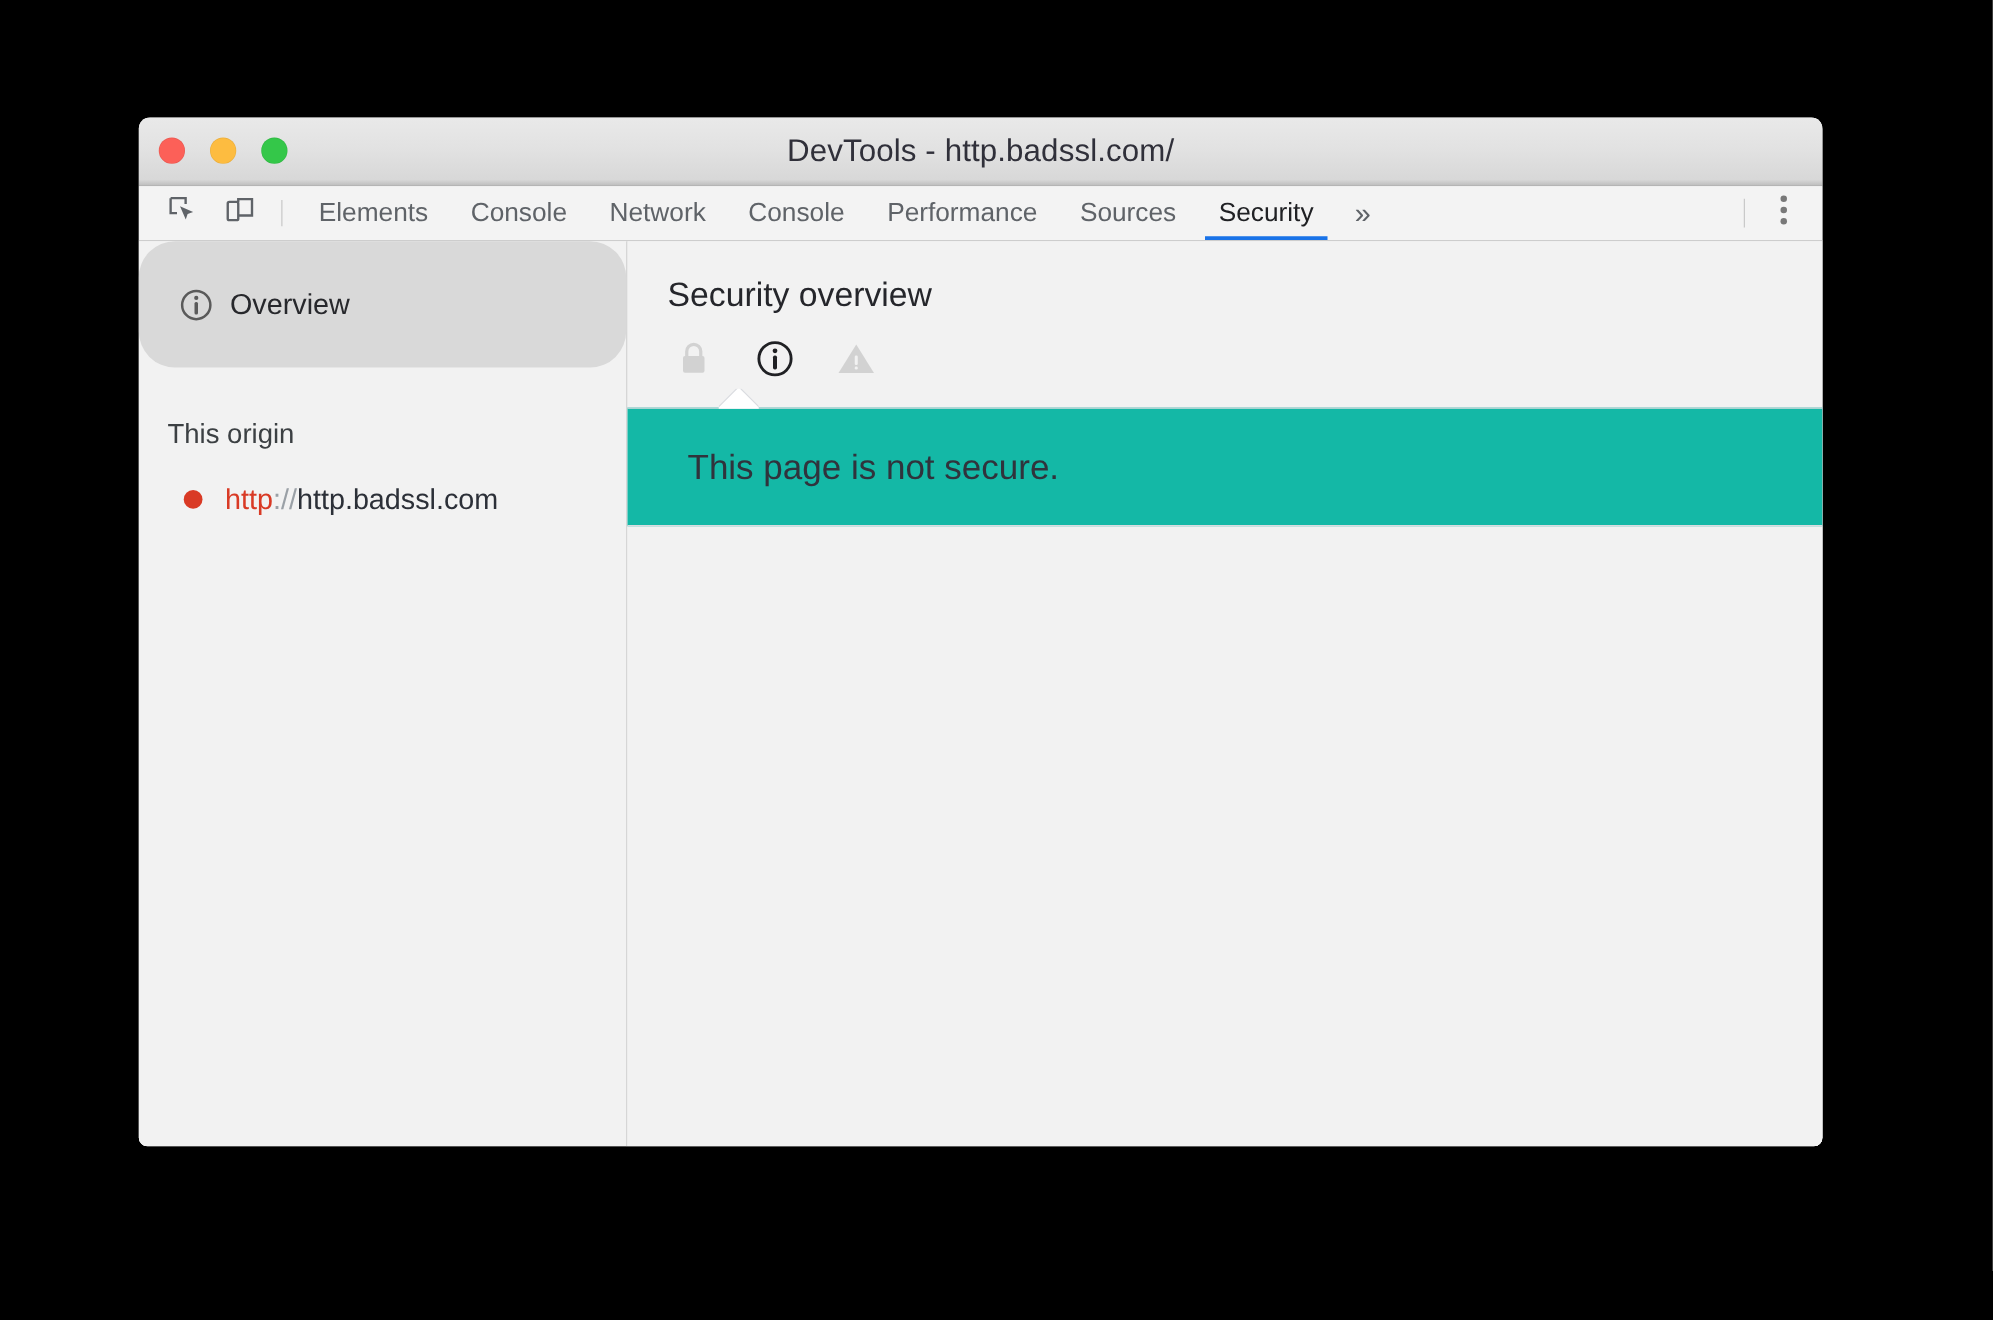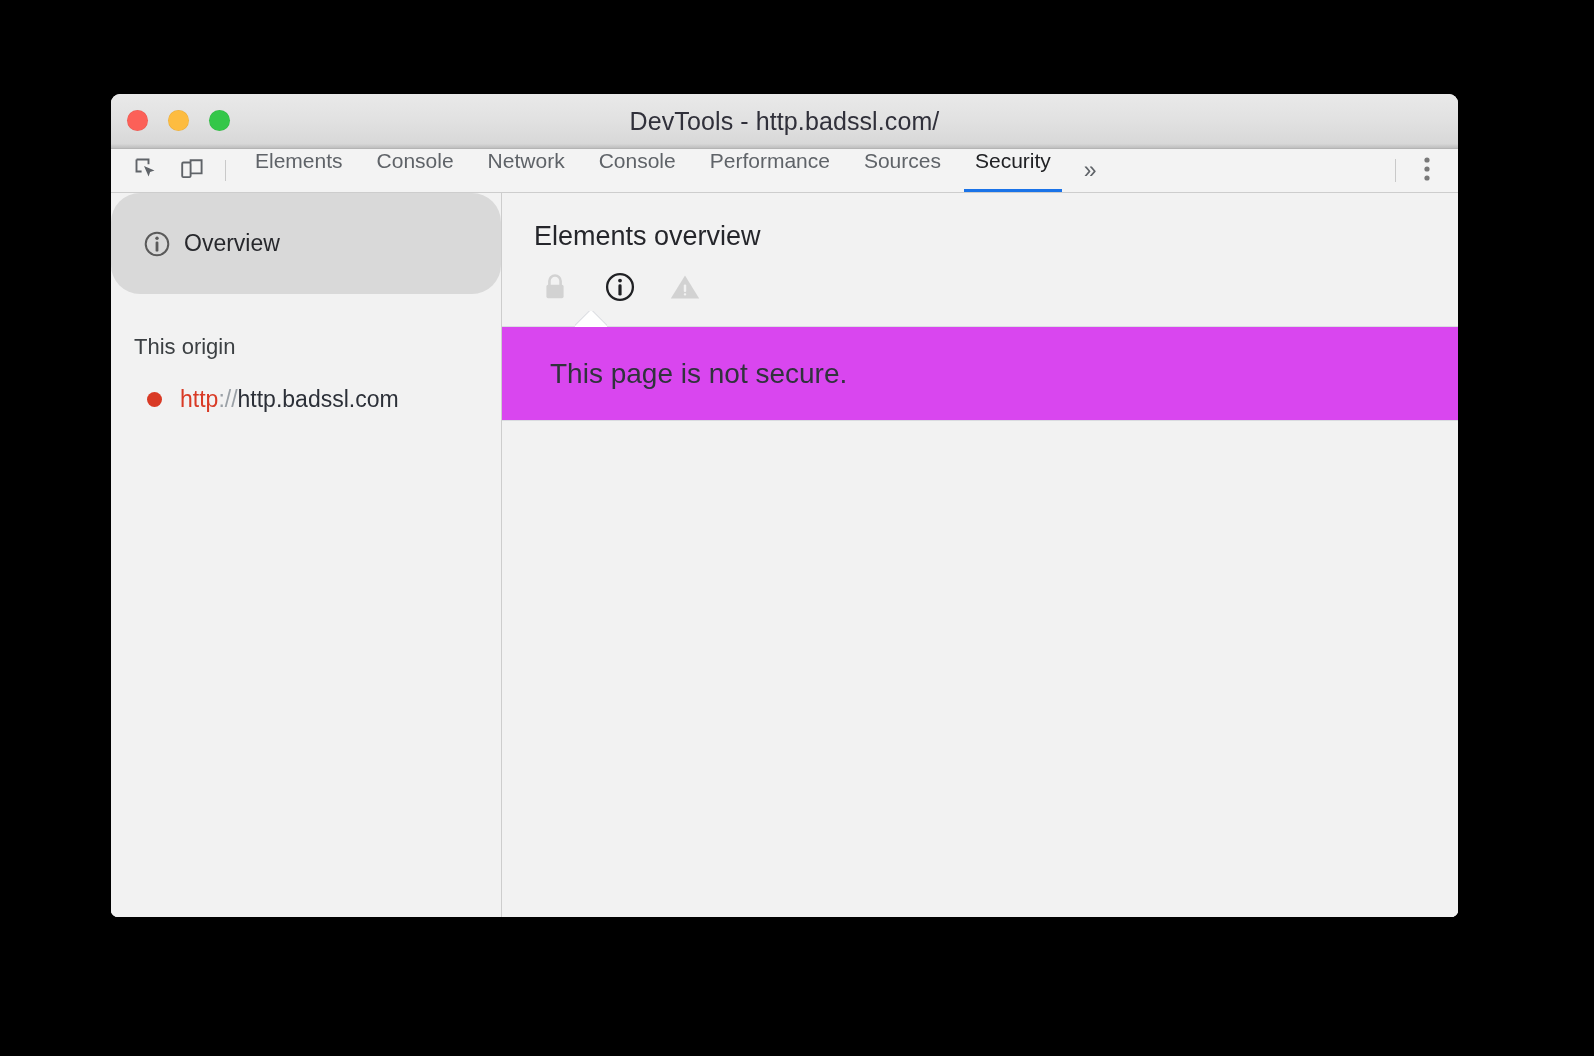--- a/index.html
+++ b/index.html
@@ -101,20 +101,21 @@
     flex: 0 0 auto;
   }
   .tabs {
     display: flex;
     align-items: stretch;
     flex: 1 1 auto;
   }
   .tab {
     position: relative;
     display: flex;
+    align-items: center;
     padding: 0 17px;
     font-size: 21px;
     color: #5f6368;
     white-space: nowrap;
     user-select: none;
   }
   .tab.active { color: #202124; }
   .tab.active::after {
     content: "";
     position: absolute;
@@ -248,21 +249,21 @@
     display: flex;
     align-items: center;
     justify-content: center;
   }
 
   .summary-wrap {
     position: relative;
     margin-top: 22px;
   }
   .summary-box {
-    background: #d946ef;
+    background: #14b8a6;
     border-top: 1px solid #dadce0;
     border-bottom: 1px solid #dadce0;
     height: 95px;
     display: flex;
     align-items: center;
     padding-left: 48px;
     box-sizing: border-box;
   }
   .summary-text {
     font-size: 28px;
@@ -394,21 +395,21 @@
 
         <div class="origin-row">
           <span class="origin-dot"></span>
           <span class="origin-url"><span class="scheme">http</span><span class="sep">://</span><span class="host">http.badssl.com</span></span>
         </div>
 
       </div>
 
       <div class="main">
 
-        <div class="main-title">Elements overview</div>
+        <div class="main-title">Security overview</div>
 
         <div class="state-icons">
           <span class="state-icon">
             <svg width="26" height="30" viewBox="0 0 26 30">
               <path d="M7.4 13.2 V9.1 a5.6 5.6 0 0 1 11.2 0 v4.1" fill="none" stroke="#d2d2d2" stroke-width="2.6"></path>
               <rect x="4.4" y="12.8" width="17.2" height="13.4" rx="1.6" fill="#d2d2d2"></rect>
             </svg>
           </span>
           <span class="state-icon">
             <svg width="34" height="34" viewBox="0 0 34 34">

